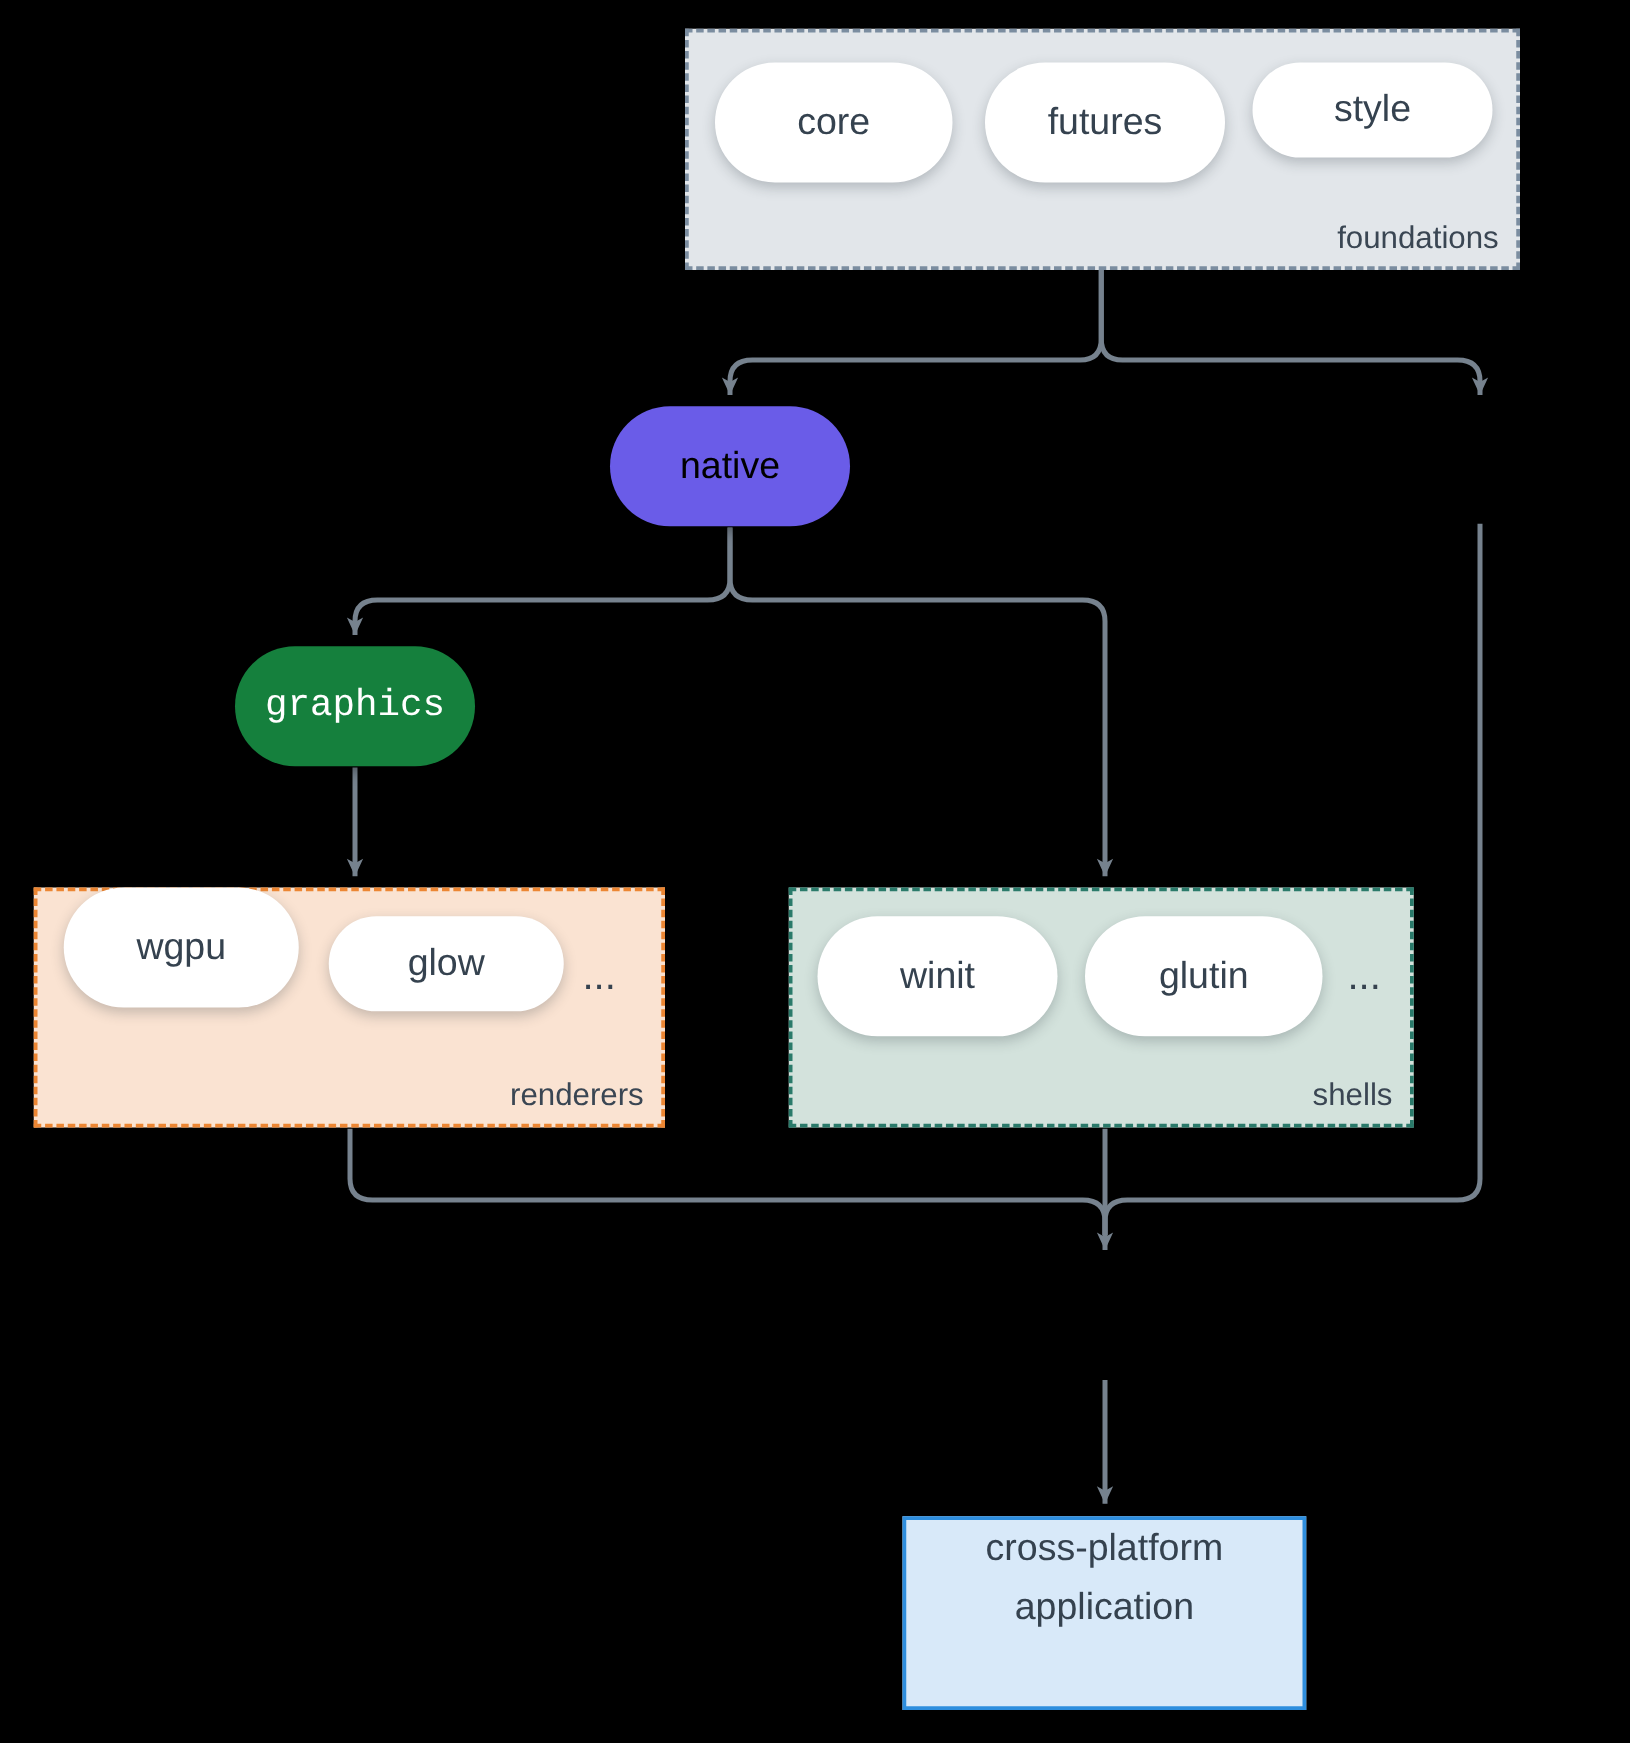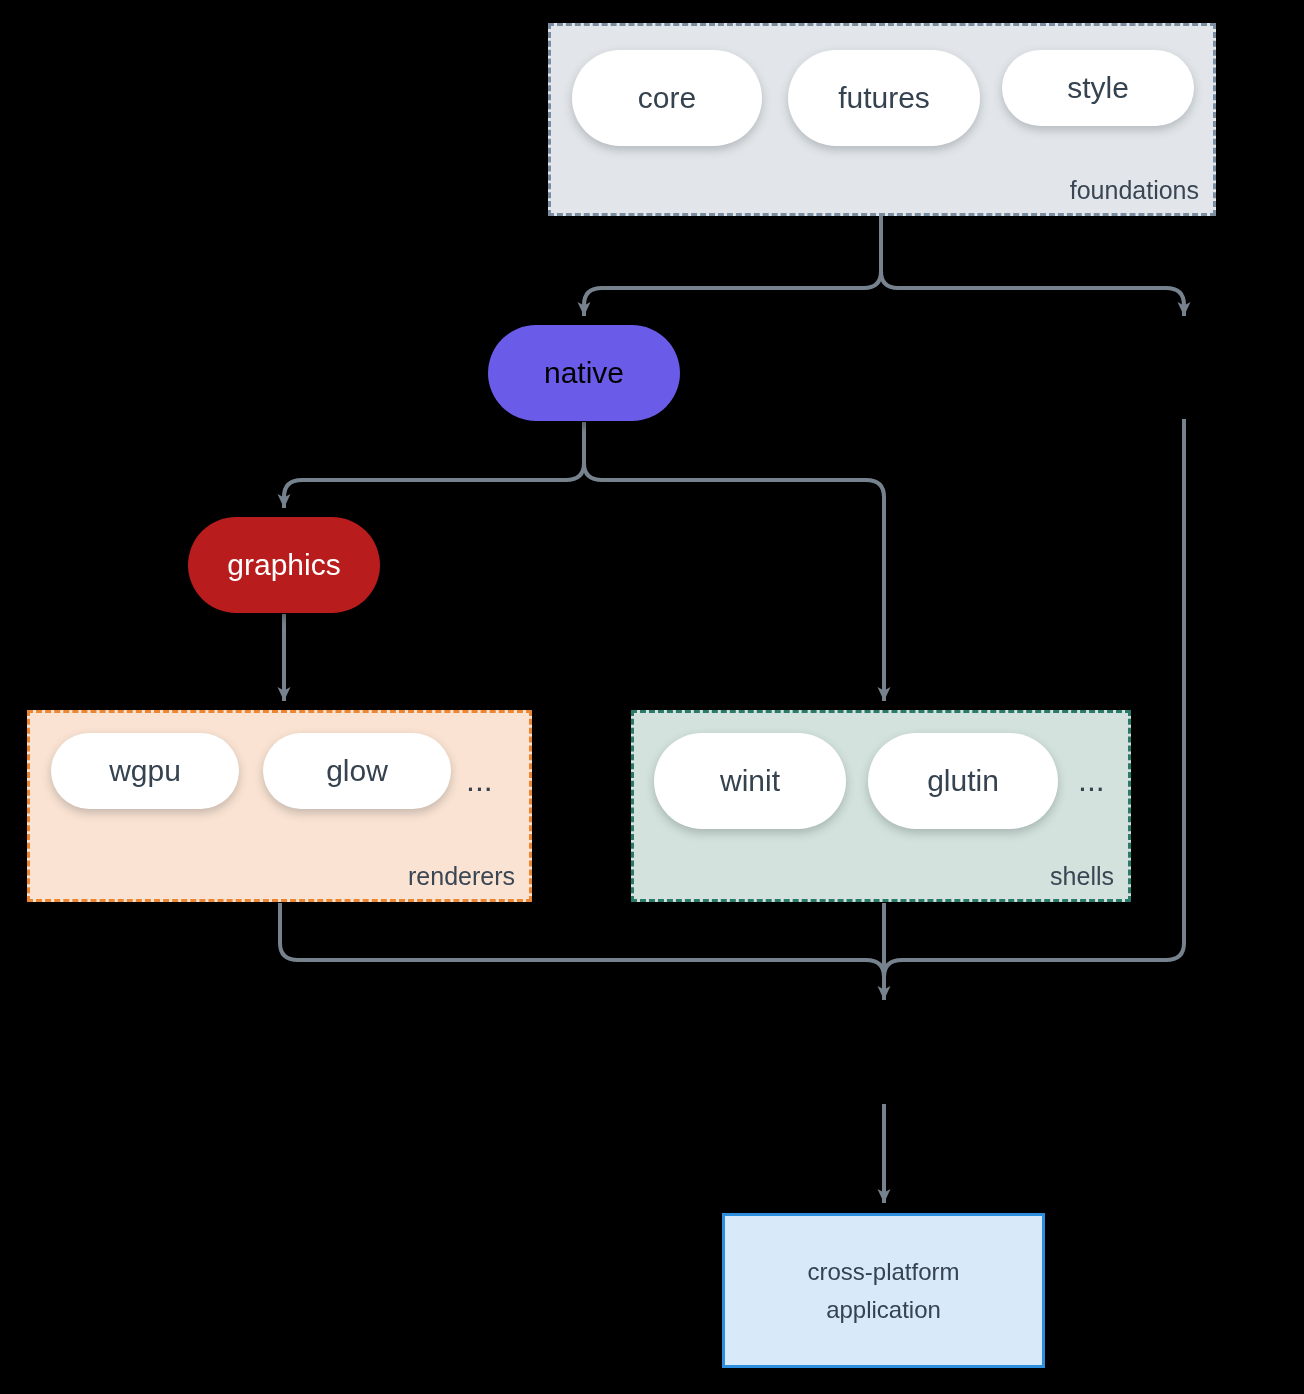--- a/index.html
+++ b/index.html
@@ -37,39 +37,38 @@
     border-radius: 48px;
     font-size: 30px;
     box-sizing: border-box;
   }
   .pill.white {
     background: #ffffff;
     color: #35424f;
     box-shadow: 0 4px 10px rgba(40,50,60,0.25);
   }
   .pill.purple { background: #6a5ce8; color: #000000; box-shadow: 0 4px 10px rgba(0,0,0,0.35); }
-  .pill.orange { background: #b91c1c; color: #ffffff; box-shadow: 0 4px 10px rgba(0,0,0,0.35); }
+  .pill.orange { background: #15803d; color: #ffffff; box-shadow: 0 4px 10px rgba(0,0,0,0.35); font-family: Liberation Mono, monospace; }
   .pill.blue   { background: #2e8ede; color: #ffffff; box-shadow: 0 4px 10px rgba(0,0,0,0.35); }
 
   .ellipsis {
     position: absolute;
     font-size: 32px;
     color: #35424f;
   }
 
   .appbox {
     position: absolute;
     box-sizing: border-box;
     background: #d8e9f9;
     border: 3px solid #2e8ede;
     display: flex;
-    align-items: center;
     justify-content: center;
     text-align: center;
-    font-size: 24px;
+    font-size: 30px;
     line-height: 1.55;
     color: #35424f;
     padding: 0 38px;
   }
 </style>
 </head>
 <body>
 
 <div class="canvas">
 
@@ -109,21 +108,21 @@
     <span>native</span>
   </div>
 
   <div class="pill orange" style="left:188px; top:517px; width:192px; height:96px;">
     <span>graphics</span>
   </div>
 
   <div class="group renderers" style="left:27px; top:710px; width:505px; height:192px;">
     <span class="group-label">renderers</span>
   </div>
-  <div class="pill white" style="left:51px; top:733px; width:188px; height:76px;">
+  <div class="pill white" style="left:51px; top:710px; width:188px; height:96px;">
     <span>wgpu</span>
   </div>
   <div class="pill white" style="left:263px; top:733px; width:188px; height:76px;">
     <span>glow</span>
   </div>
   <span class="ellipsis" style="left:466px; top:762px;">...</span>
 
   <div class="group shells" style="left:631px; top:710px; width:500px; height:192px;">
     <span class="group-label">shells</span>
   </div>

